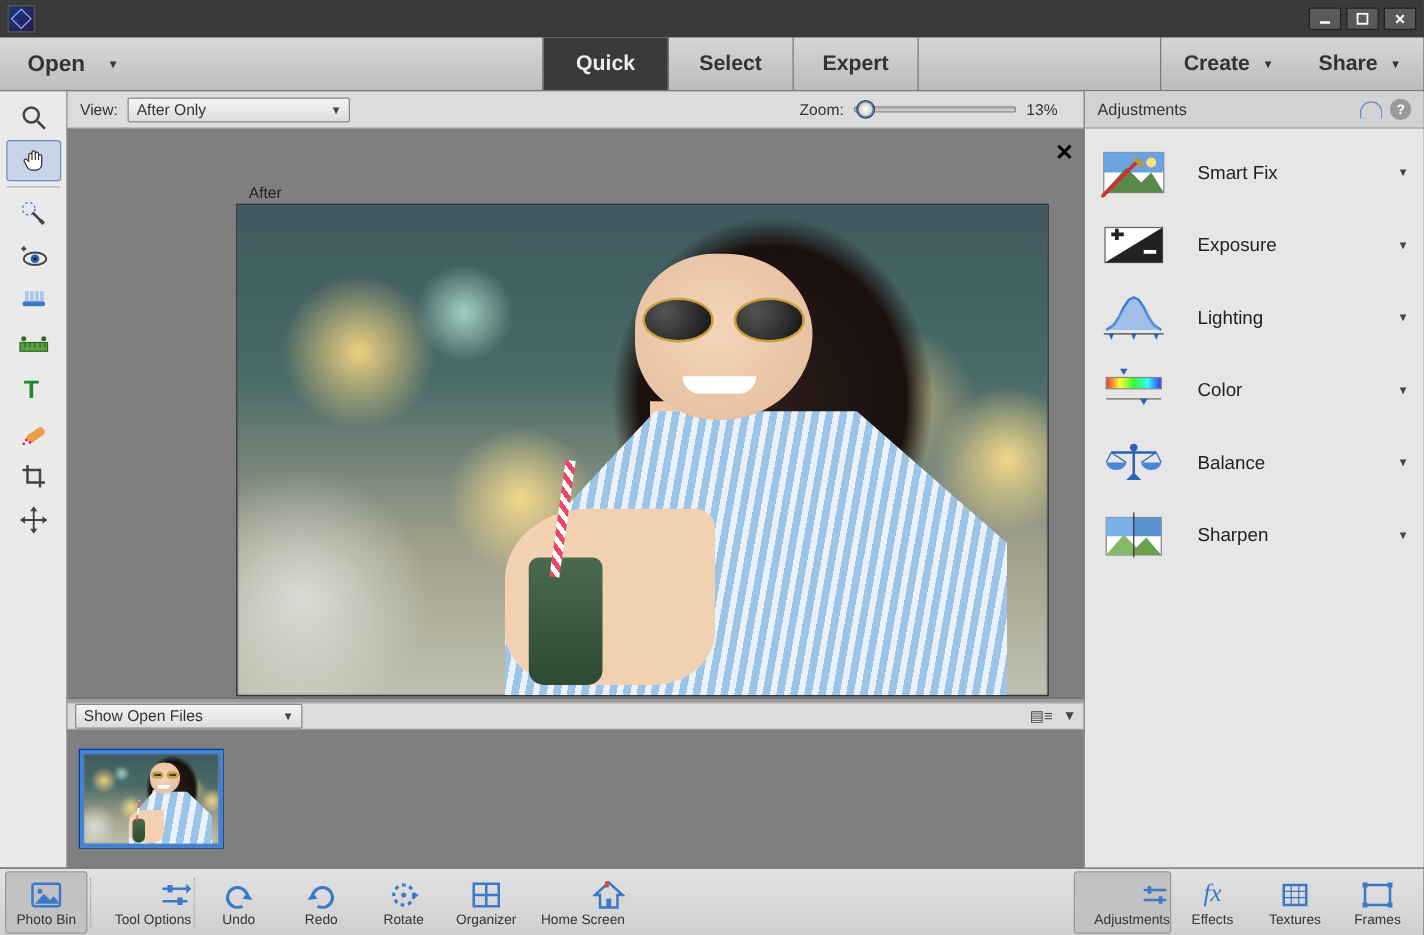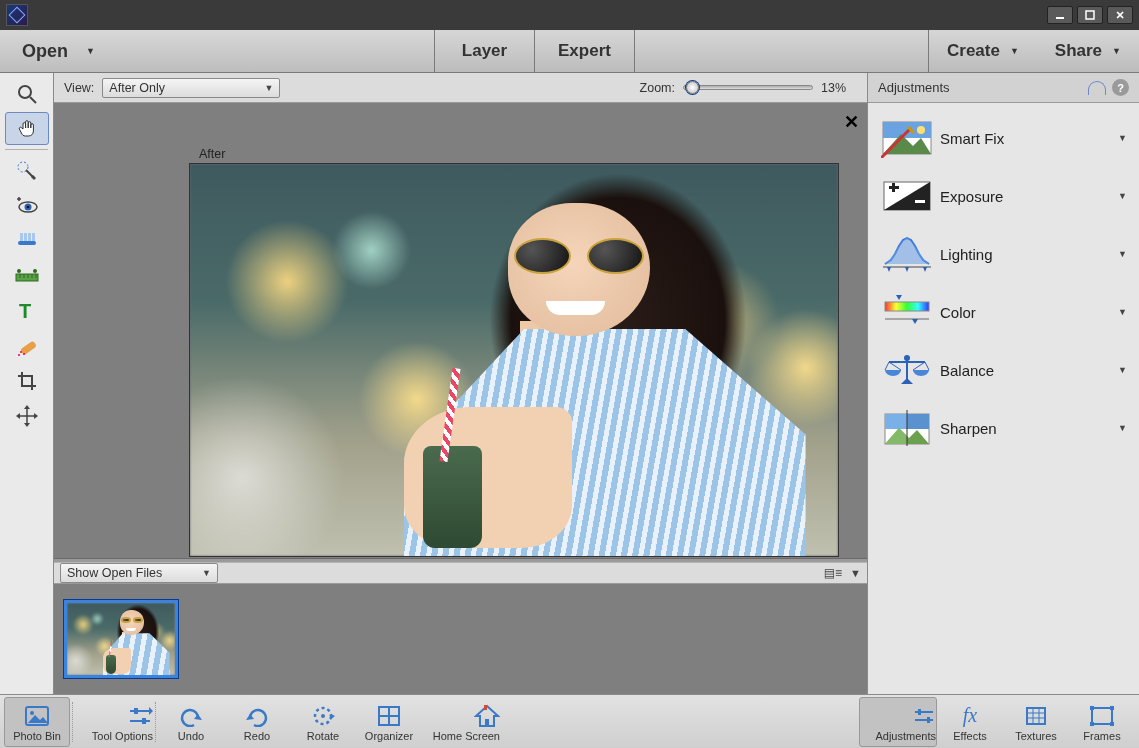--- a/index.html
+++ b/index.html
@@ -72,21 +72,21 @@
 .binbar { height:22px; background:#dcdcdc; border-top:1px solid #b5b5b5; border-bottom:1px solid #9a9a9a; display:flex;align-items:center;padding:0 6px;gap:8px; font-size:12.5px; color:#333;}
 .binbar .push{margin-left:auto;}
 .binstrip { height:110px; background:#7f7f7f; display:flex; align-items:center; padding:0 10px; gap:10px;}
 .thumb { width:114px; height:78px; border:3px solid #3a84e0; box-shadow:0 0 0 1px #0a3a90; position:relative; overflow:hidden;}
 .rightpanel { width:272px; background:#d6d6d6; display:flex; flex-direction:column; border-left:1px solid #8a8a8a;}
 .rightpanel .hdr { height:30px; background:#d2d2d2; border-bottom:1px solid #9a9a9a; display:flex;align-items:center;padding:0 10px; font-size:13px; color:#333;}
 .rightpanel .hdr .push{margin-left:auto; display:flex; gap:6px; align-items:center;}
 .hdr .reseticon{width:18px;height:14px;border:1.5px solid #6a8aca;border-bottom:none;border-radius:10px 10px 0 0;}
 .hdr .helpicon{width:17px;height:17px;background:#9a9a9a;border-radius:50%;color:#fff;display:flex;align-items:center;justify-content:center;font-size:11px;font-weight:bold;}
 .adjlist{ flex:1; background:#e6e6e6; padding:6px 4px; overflow:auto;}
-.adjitem{ display:flex; align-items:center; height:58px; padding:0 8px; gap:6px;}
+.adjitem{ display:flex; align-items:center; height:58px; padding:0 8px; gap:24px;}
 .adjicon{ width:54px; height:42px; display:flex;align-items:center;justify-content:center;}
 .adjlabel{ flex:1; font-size:15px; color:#222; }
 .adjcaret{ font-size:9px; color:#444; }
 .bottombar { height:54px; background: linear-gradient(#e2e2e2,#cfcfcf); border-top:1px solid #8a8a8a; display:flex; align-items:center; padding:0 4px;}
 .bbitem { display:flex; flex-direction:column; align-items:center; justify-content:center; width:66px; height:50px; font-size:11px; color:#333; gap:0px;}
 .bbitem.w80{width:78px;align-items:flex-end;}
 .bbitem .ico{height:28px;display:flex;align-items:center;justify-content:center;font-size:20px;color:#3a78c8;}
 .bbitem.active{ background:#c2c2c2; border:1px solid #999; border-radius:3px;}
 .bbdivider{ width:1px; height:40px; border-left:1px dotted #9a9a9a; margin:0 2px;}
 .bbpush{margin-left:auto;}
@@ -111,22 +111,25 @@
     <div>✕</div>
   </div>
 </div>
 
 <div class="modebar">
   <div class="open-wrap">
     <span class="open-lbl">Open</span>
     <span class="caret-dn">▼</span>
   </div>
   <div class="modes">
+    <div class="mode active">
+        <span>Quick</span>
+      </div>
     <div class="mode">
-        <span>Layer</span>
+        <span>Select</span>
       </div>
     <div class="mode">
         <span>Expert</span>
       </div>
     <div class="spacer"></div>
     <div class="right">
       <div class="item">
         <span class="lbl">Create</span>
         <span class="caret-dn">▼</span>
       </div>
@@ -253,21 +256,21 @@
           <div class="arm"></div>
           <div class="bottle"></div>
           <div class="straw"></div>
         </div>
       </div>
     </div>
 
     <div class="canvas-divider"></div>
 
     <div class="binbar">
-      <div class="dropdown" style="width:158px">
+      <div class="dropdown" style="width:182px">
         <span>Show Open Files</span>
         <span class="dd-caret">▼</span>
       </div>
       <div class="push"></div>
       <span style="font-size:12px;color:#444">▤≡</span>
       <span style="font-size:11px;color:#444">▼</span>
     </div>
 
     <div class="binstrip">
       <div class="thumb">

